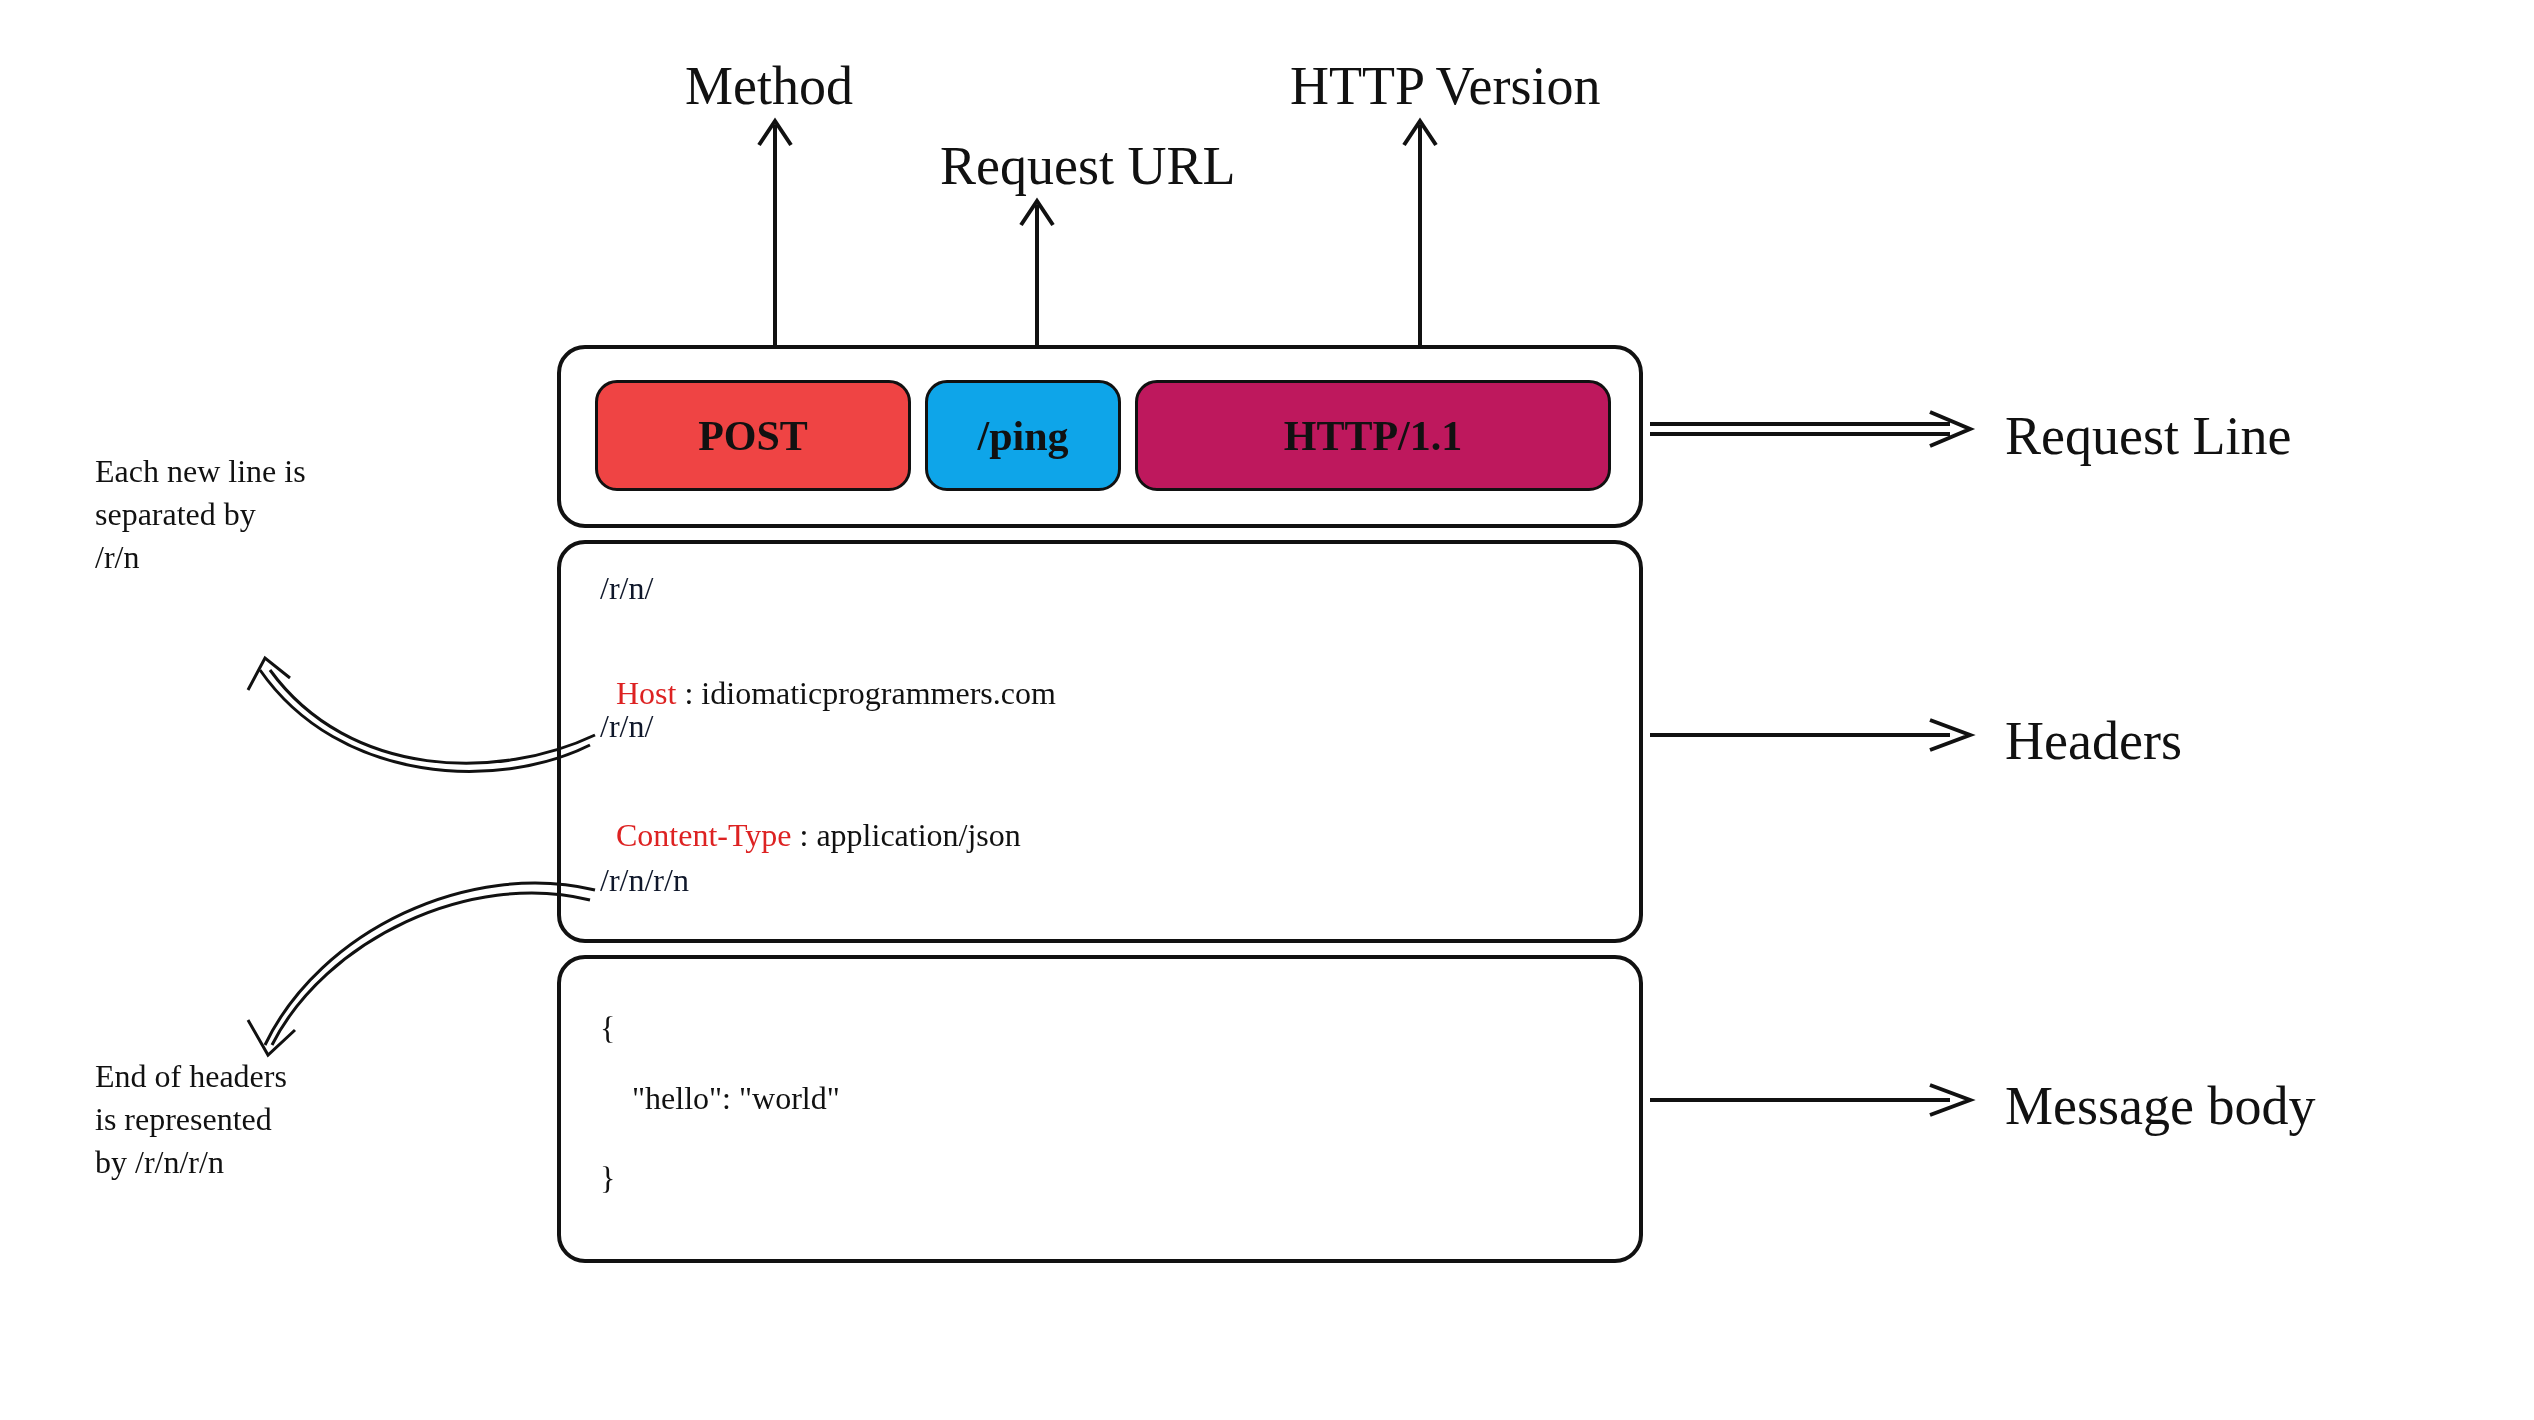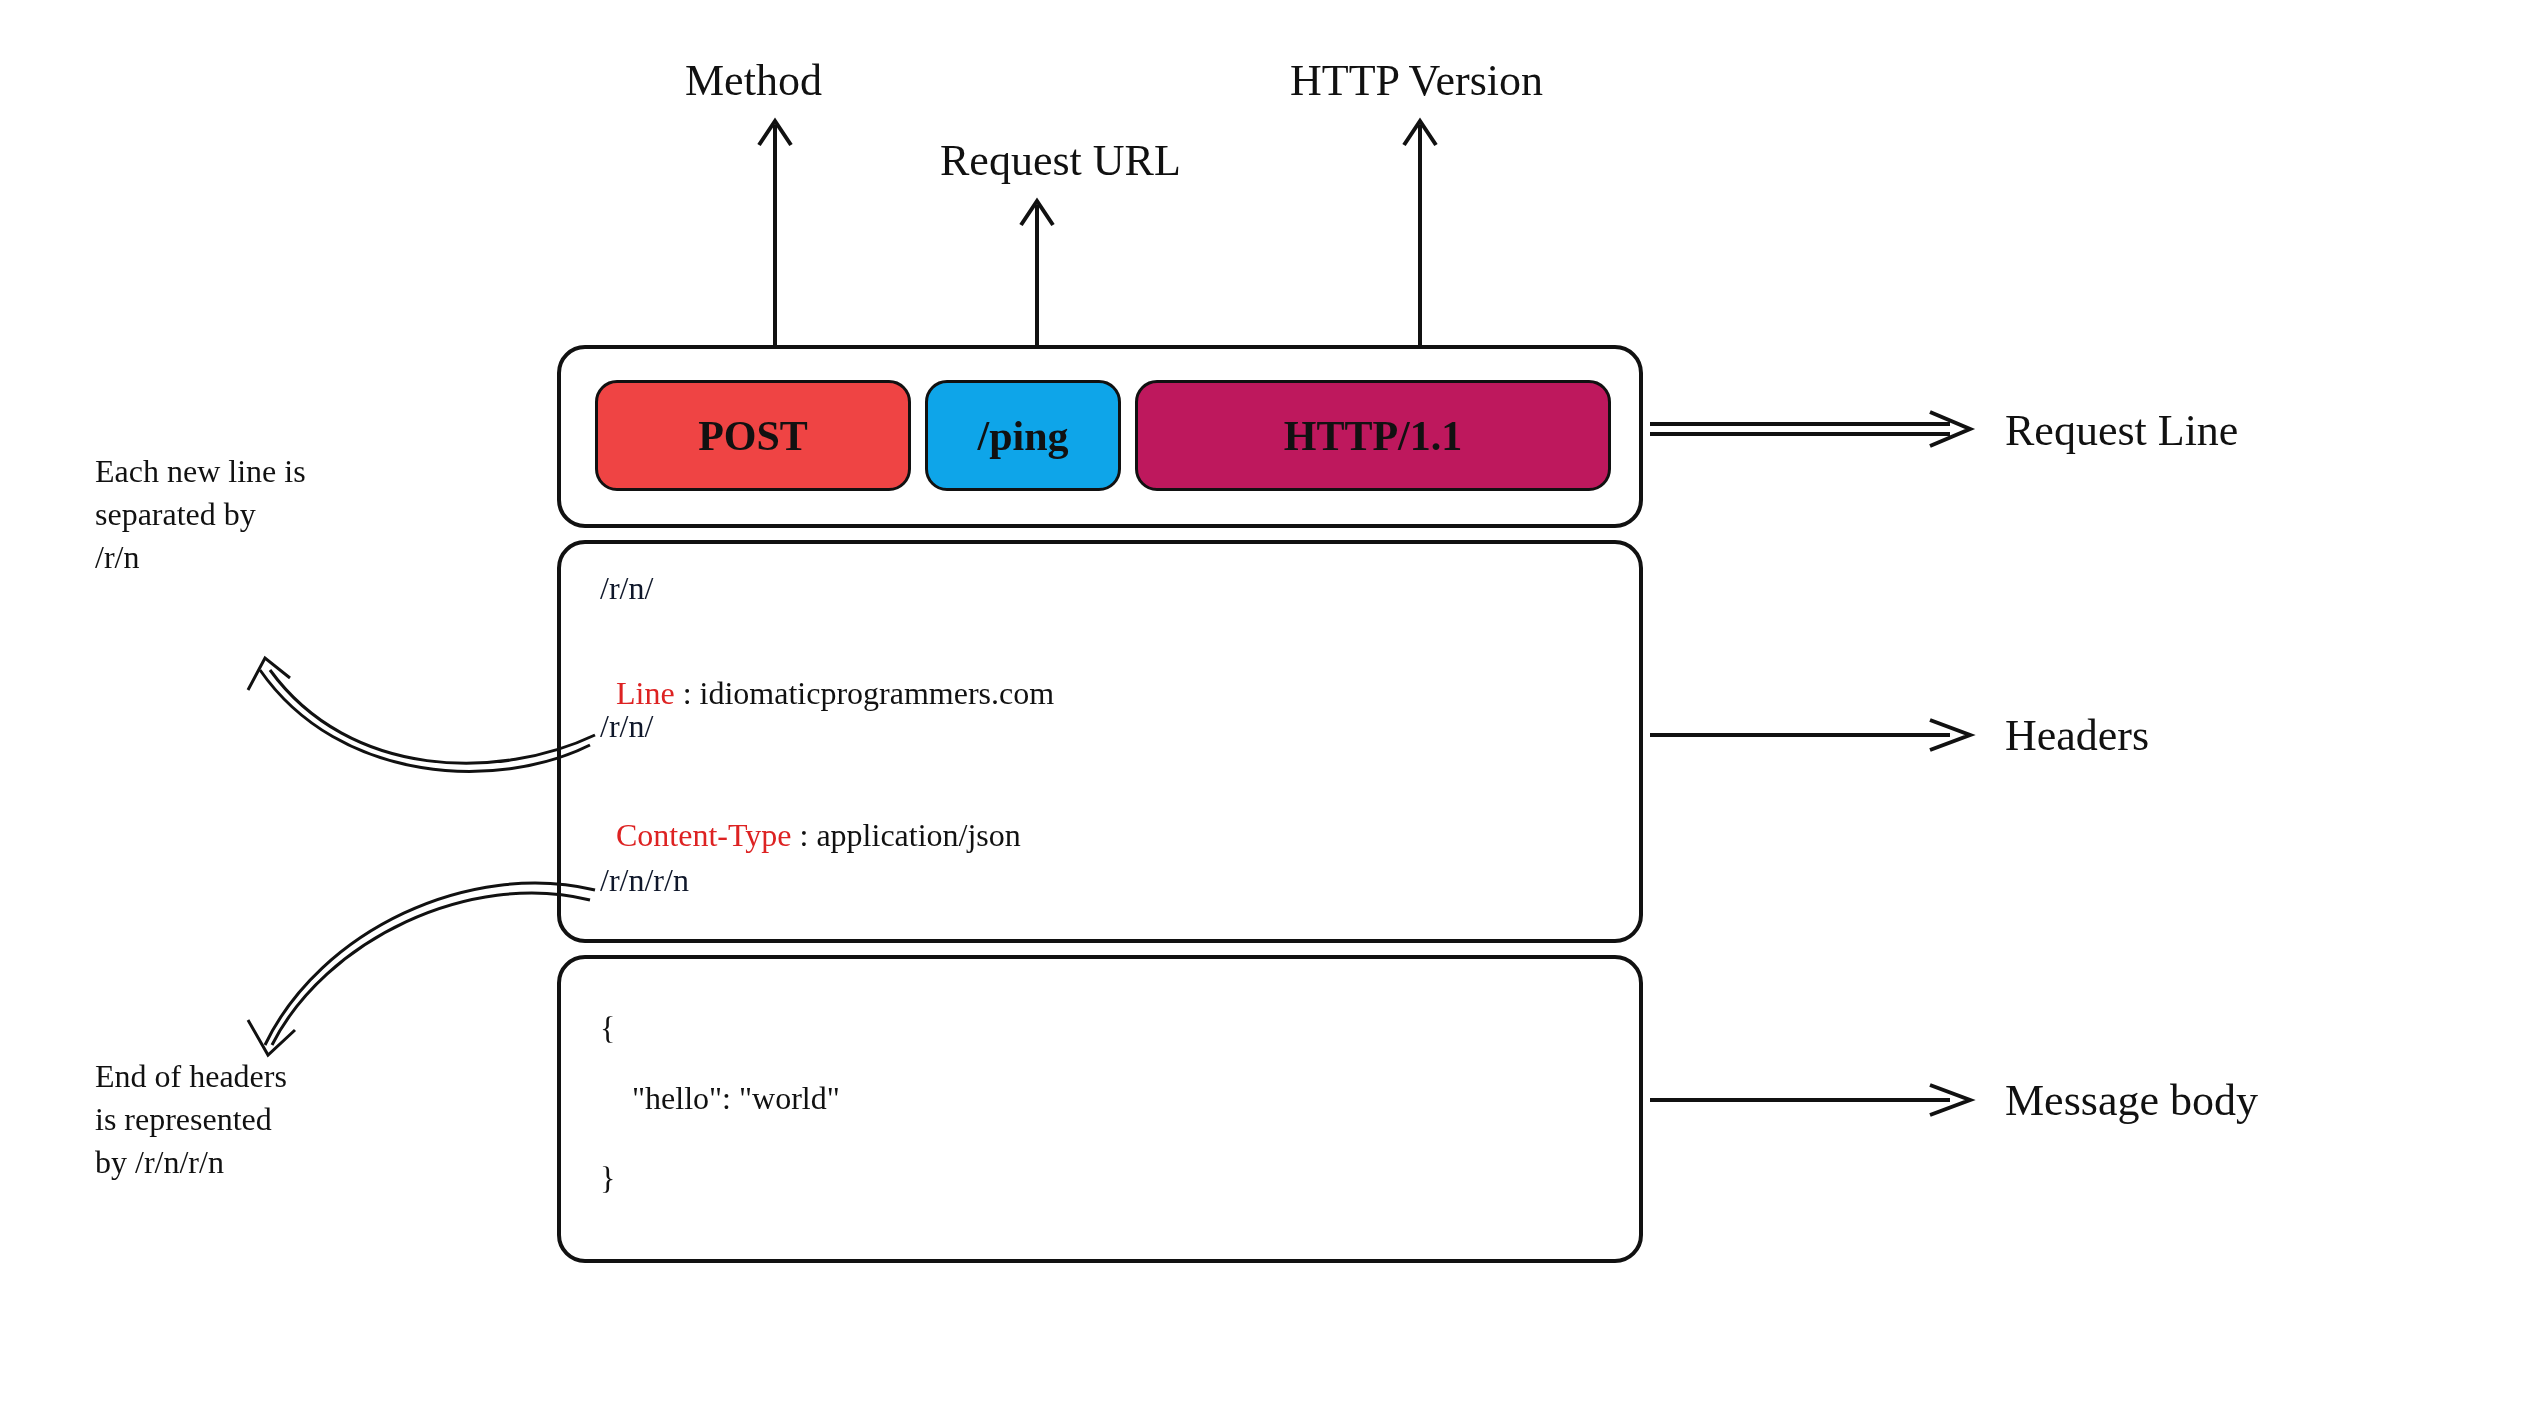--- a/index.html
+++ b/index.html
@@ -2,21 +2,21 @@
 <html><head>
 <meta charset="utf-8">
 <style>
   html,body{margin:0;padding:0;width:2534px;height:1420px;background:#fff;font-family:"Comic Sans MS","Segoe Script","Bradley Hand",cursive;color:#111}
   .abs{position:absolute}
   .box{border:4px solid #111;border-radius:28px;background:#fff}
   .pill{border:3px solid #111;border-radius:22px;display:flex;align-items:center;justify-content:center;font-size:42px;font-weight:600}
   .method{background:#ef4444}
   .url{background:#0ea5e9}
   .ver{background:#be185d}
-  .label{font-size:44px}
+  .label{font-size:54px}
   .hdrkey{color:#d22}
   .grey{color:#0f172a}
   svg{position:absolute;overflow:visible}
   .txt{font-size:32px;white-space:pre}
 </style>
 </head>
 <body>
 
 <div class="abs label" style="left:685px;top:55px">Method</div>
 <div class="abs label" style="left:940px;top:135px">Request URL</div>
@@ -36,21 +36,21 @@
 </svg>
 
 <div class="abs box" style="left:557px;top:345px;width:1078px;height:175px"></div>
 <div class="abs pill method" style="left:595px;top:380px;width:310px;height:105px">POST</div>
 <div class="abs pill url" style="left:925px;top:380px;width:190px;height:105px">/ping</div>
 <div class="abs pill ver" style="left:1135px;top:380px;width:470px;height:105px">HTTP/1.1</div>
 
 <div class="abs box" style="left:557px;top:540px;width:1078px;height:395px"></div>
 <div class="abs txt grey" style="left:600px;top:570px">/r/n/</div>
 <div class="abs txt" style="left:600px;top:638px">
-  <span class="hdrkey">Line</span><span> : idiomaticprogrammers.com</span>
+  <span class="hdrkey">Host</span><span> : idiomaticprogrammers.com</span>
 </div>
 <div class="abs txt grey" style="left:600px;top:708px">/r/n/</div>
 <div class="abs txt" style="left:600px;top:780px">
   <span class="hdrkey">Content-Type</span><span> : application/json</span>
 </div>
 <div class="abs txt grey" style="left:600px;top:862px">/r/n/r/n</div>
 
 <div class="abs box" style="left:557px;top:955px;width:1078px;height:300px"></div>
 <div class="abs txt" style="left:600px;top:1010px">{</div>
 <div class="abs txt" style="left:600px;top:1080px">    "hello": "world"</div>

